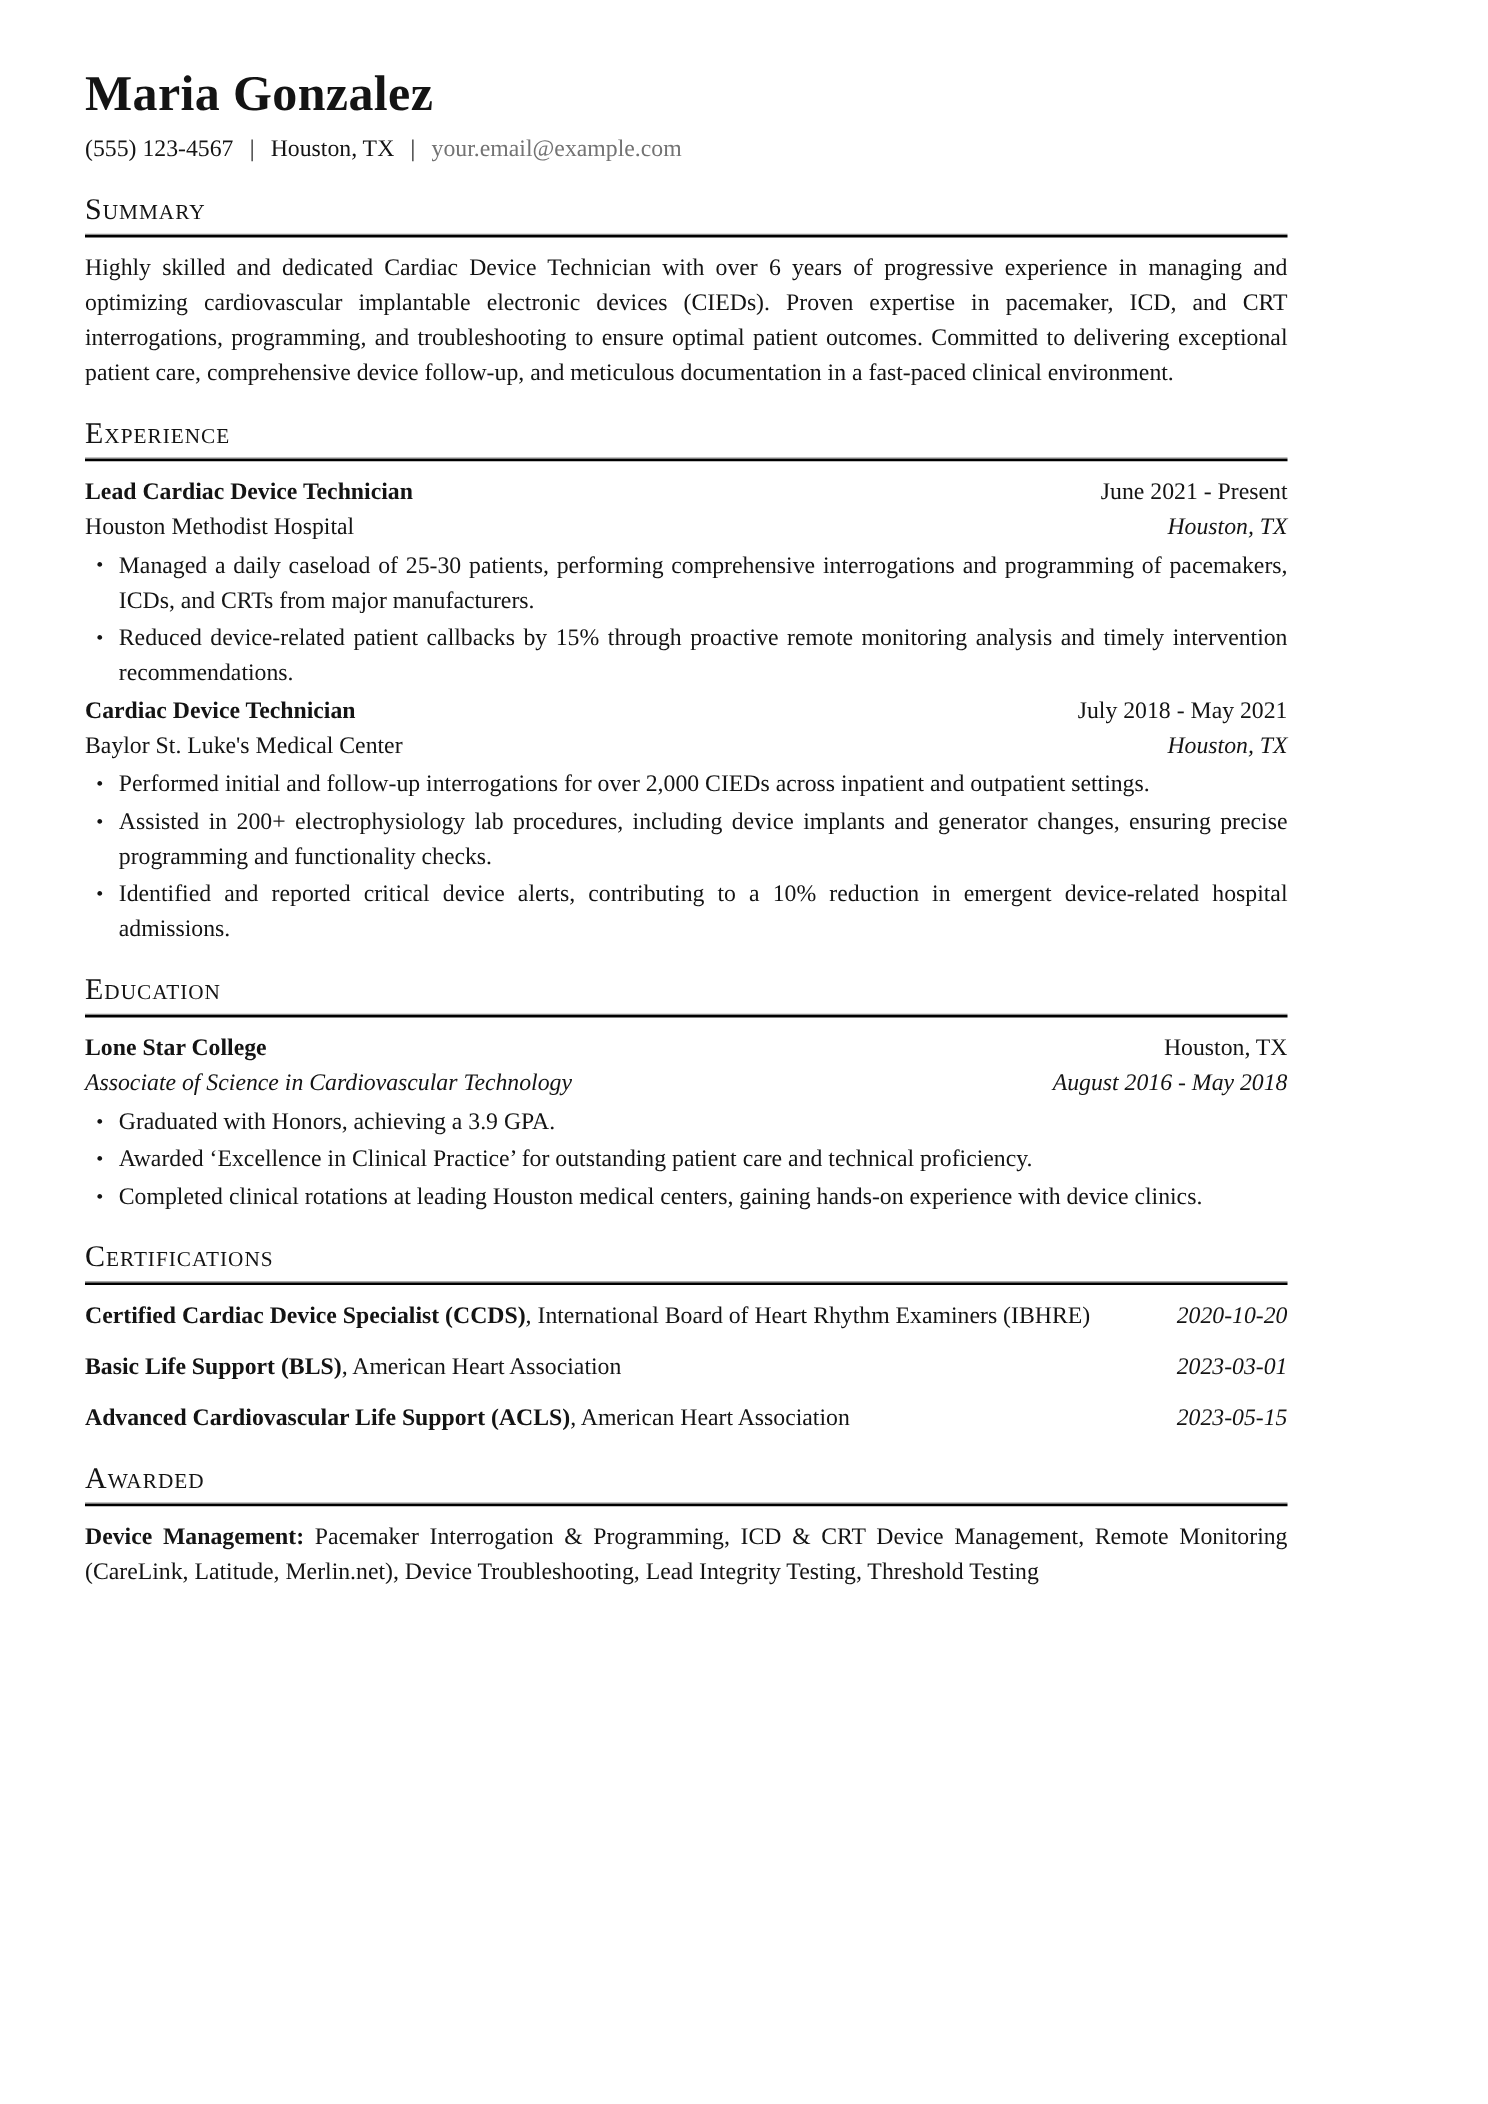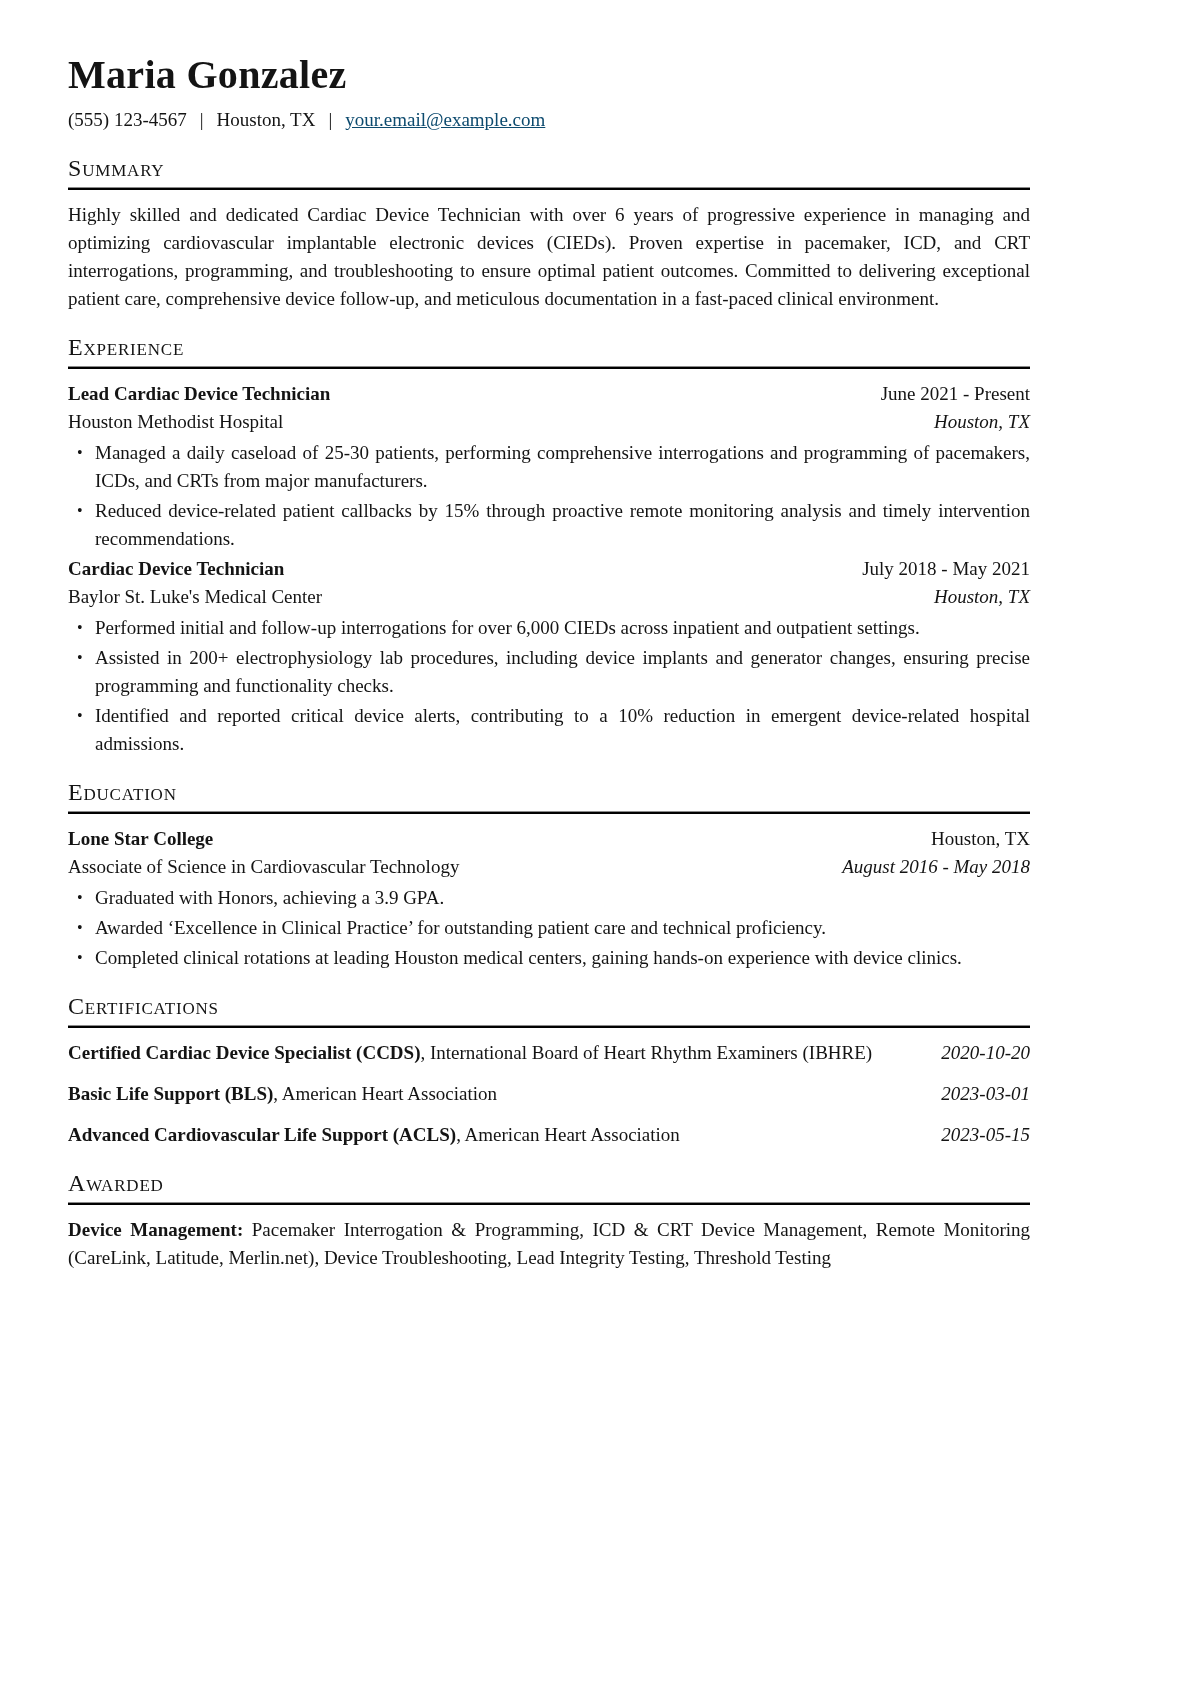--- a/index.html
+++ b/index.html
@@ -27,22 +27,21 @@
   .contact {
     font-size: 19px;
     line-height: 26px;
     margin-bottom: 22px;
   }
   .contact .sep {
     display: inline-block;
     margin: 0 13px;
   }
   .contact a.email {
-    color: #0c4a6e;
-    text-decoration: underline;
+    color: #737373;
     cursor: pointer;
   }
   
   .section { margin-top: 21px; }
   .section:first-of-type { margin-top: 0; }
   .section-title {
     font-variant: small-caps;
     font-size: 24px;
     line-height: 27px;
     letter-spacing: 0.8px;
@@ -63,21 +62,21 @@
   
   .row {
     display: flex;
     justify-content: space-between;
     align-items: baseline;
     line-height: 28px;
   }
   .row .left-bold { font-weight: bold; }
   .row .right-plain { font-style: normal; }
   .row .right-italic { font-style: italic; }
-  .row .left-italic { }
+  .row .left-italic { font-style: italic; }
   .entry + .entry { margin-top: 0; }
   ul.bullets {
     list-style: none;
     margin-top: 3px;
   }
   ul.bullets li {
     position: relative;
     padding-left: 27px;
     text-align: justify;
     hyphens: auto;
@@ -156,21 +155,21 @@
     <div class="entry">
       <div class="row">
         <span class="left-bold">Cardiac Device Technician</span>
         <span class="right-plain">July 2018 - May 2021</span>
       </div>
       <div class="row">
         <span>Baylor St. Luke's Medical Center</span>
         <span class="right-italic">Houston, TX</span>
       </div>
       <ul class="bullets">
-        <li>Performed initial and follow-up interrogations for over 6,000 CIEDs across inpatient and outpatient settings.</li>
+        <li>Performed initial and follow-up interrogations for over 2,000 CIEDs across inpatient and outpatient settings.</li>
         <li>Assisted in 200+ electrophysiology lab procedures, including device implants and generator changes, ensuring precise programming and functionality checks.</li>
         <li>Identified and reported critical device alerts, contributing to a 10% reduction in emergent device-related hospital admissions.</li>
       </ul>
     </div>
   </div>
 
   <div class="section">
     <div class="section-title">Education</div>
     <div class="rule"></div>
 

